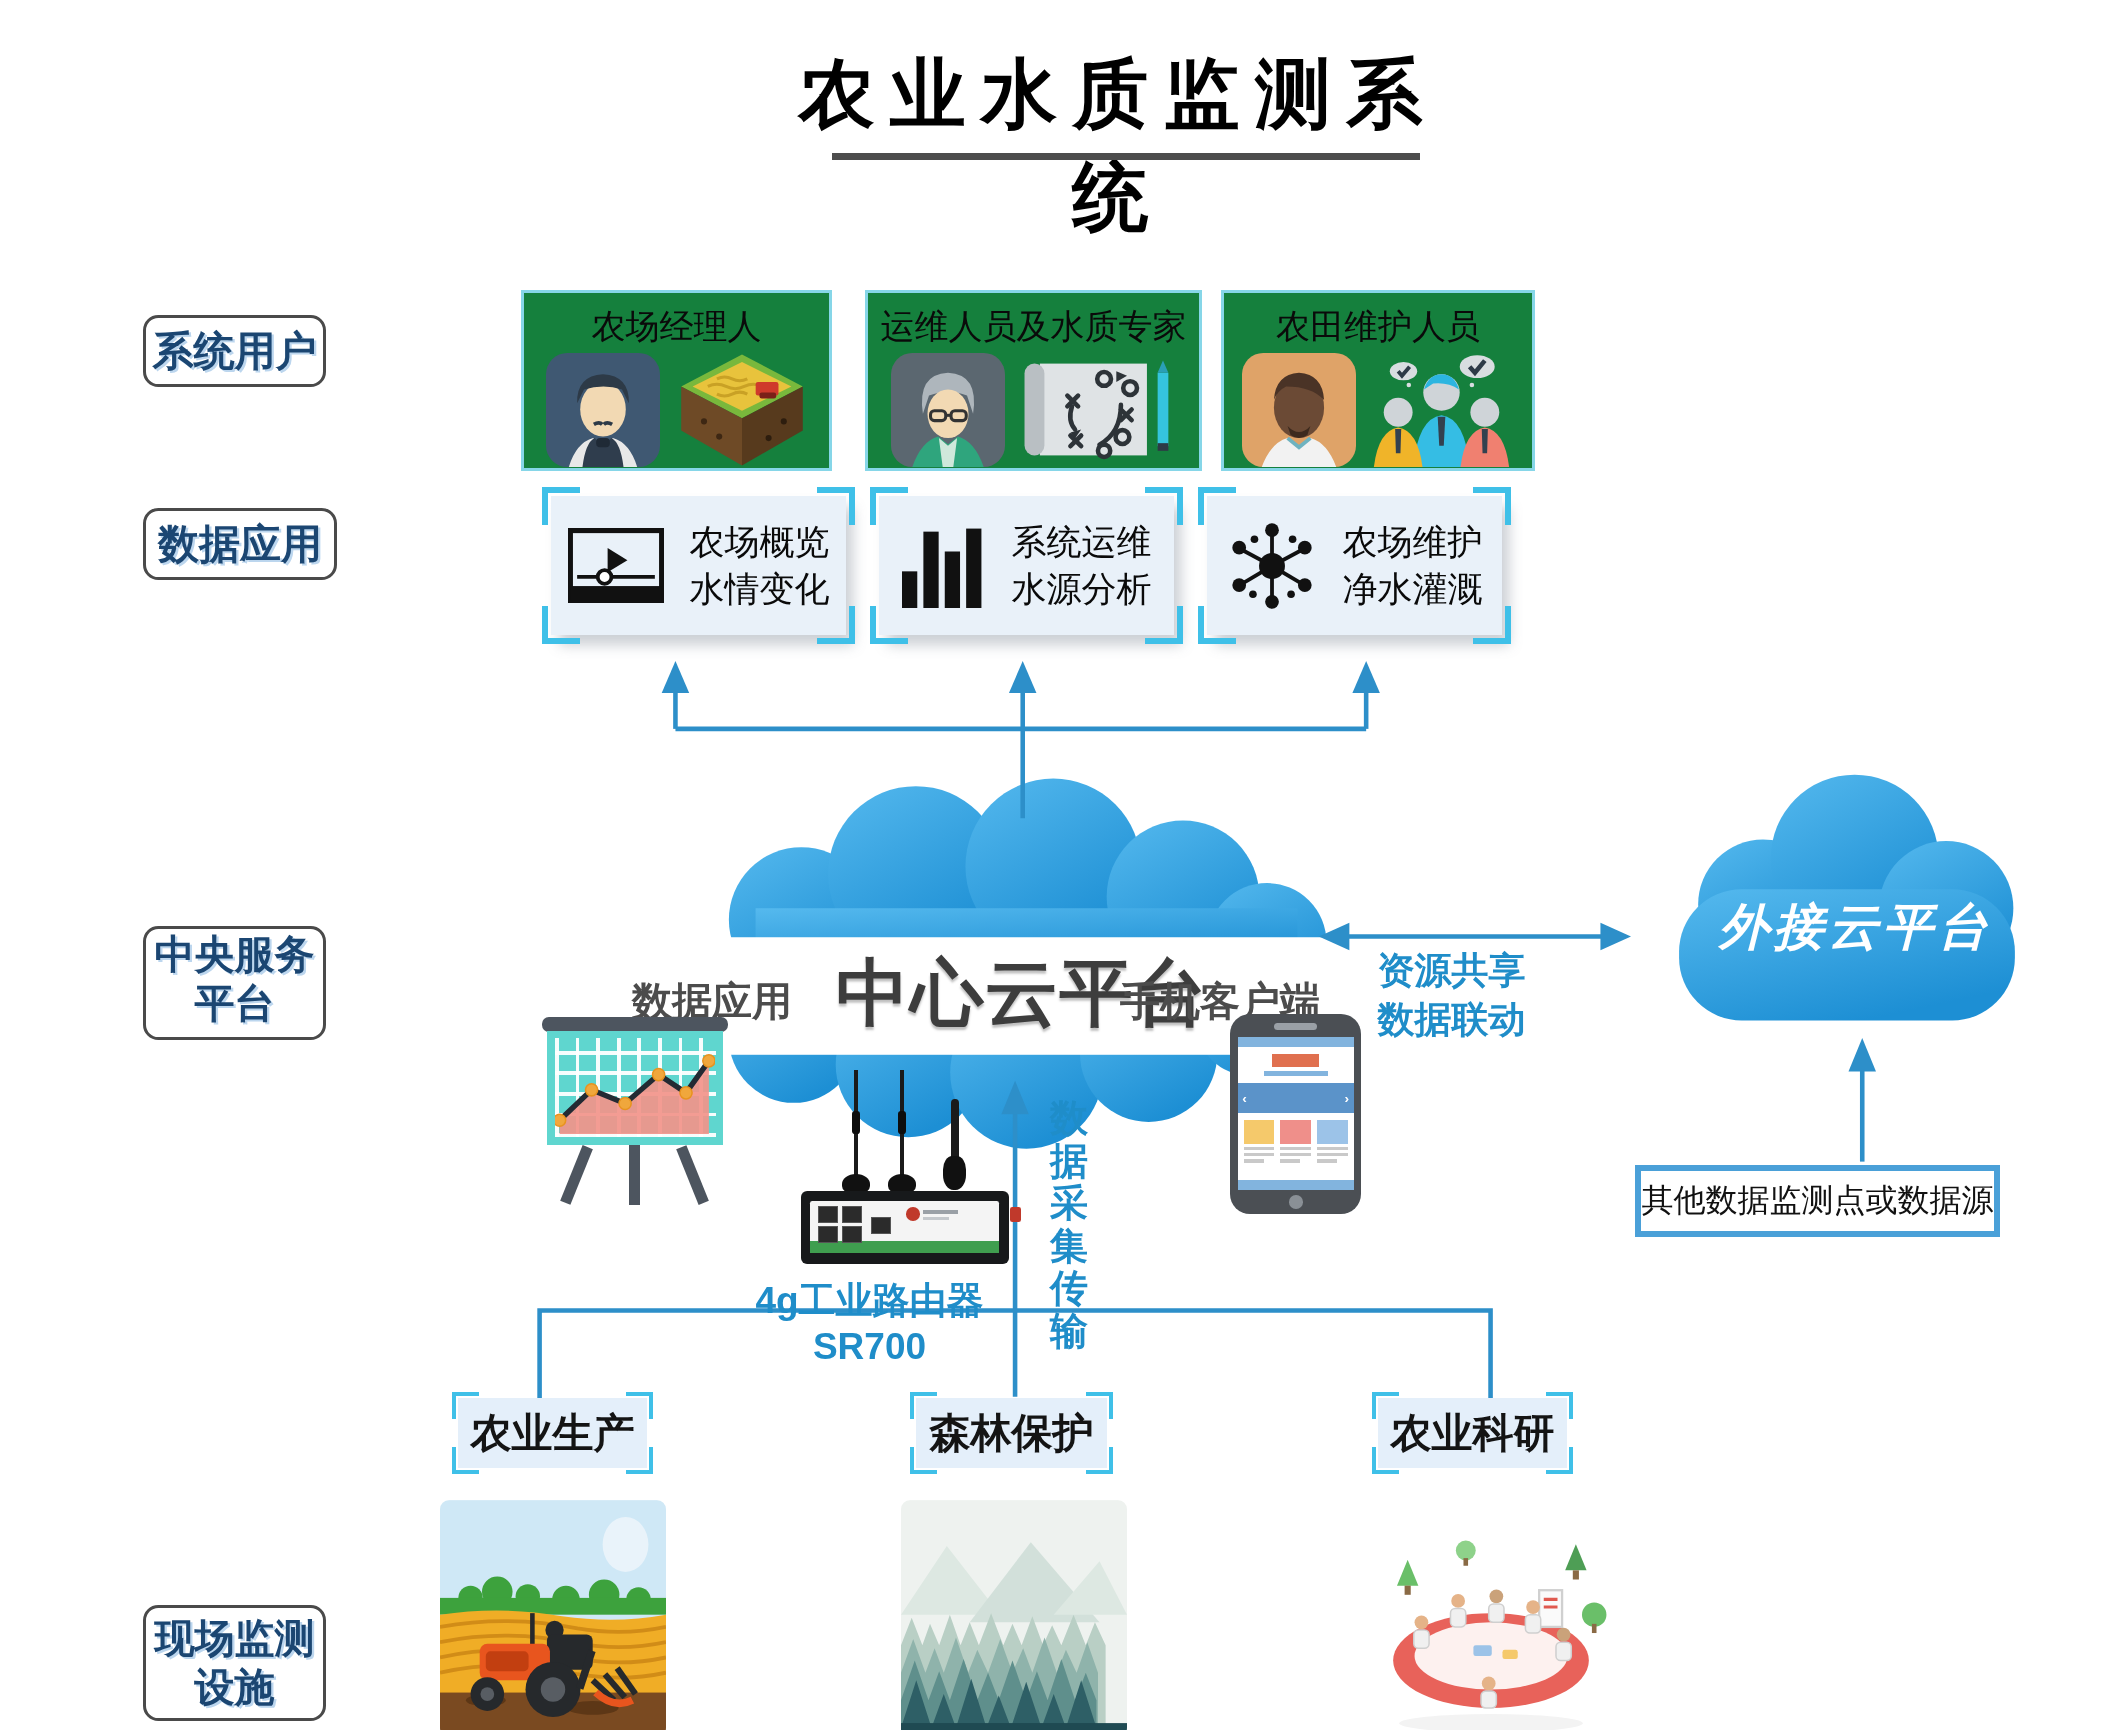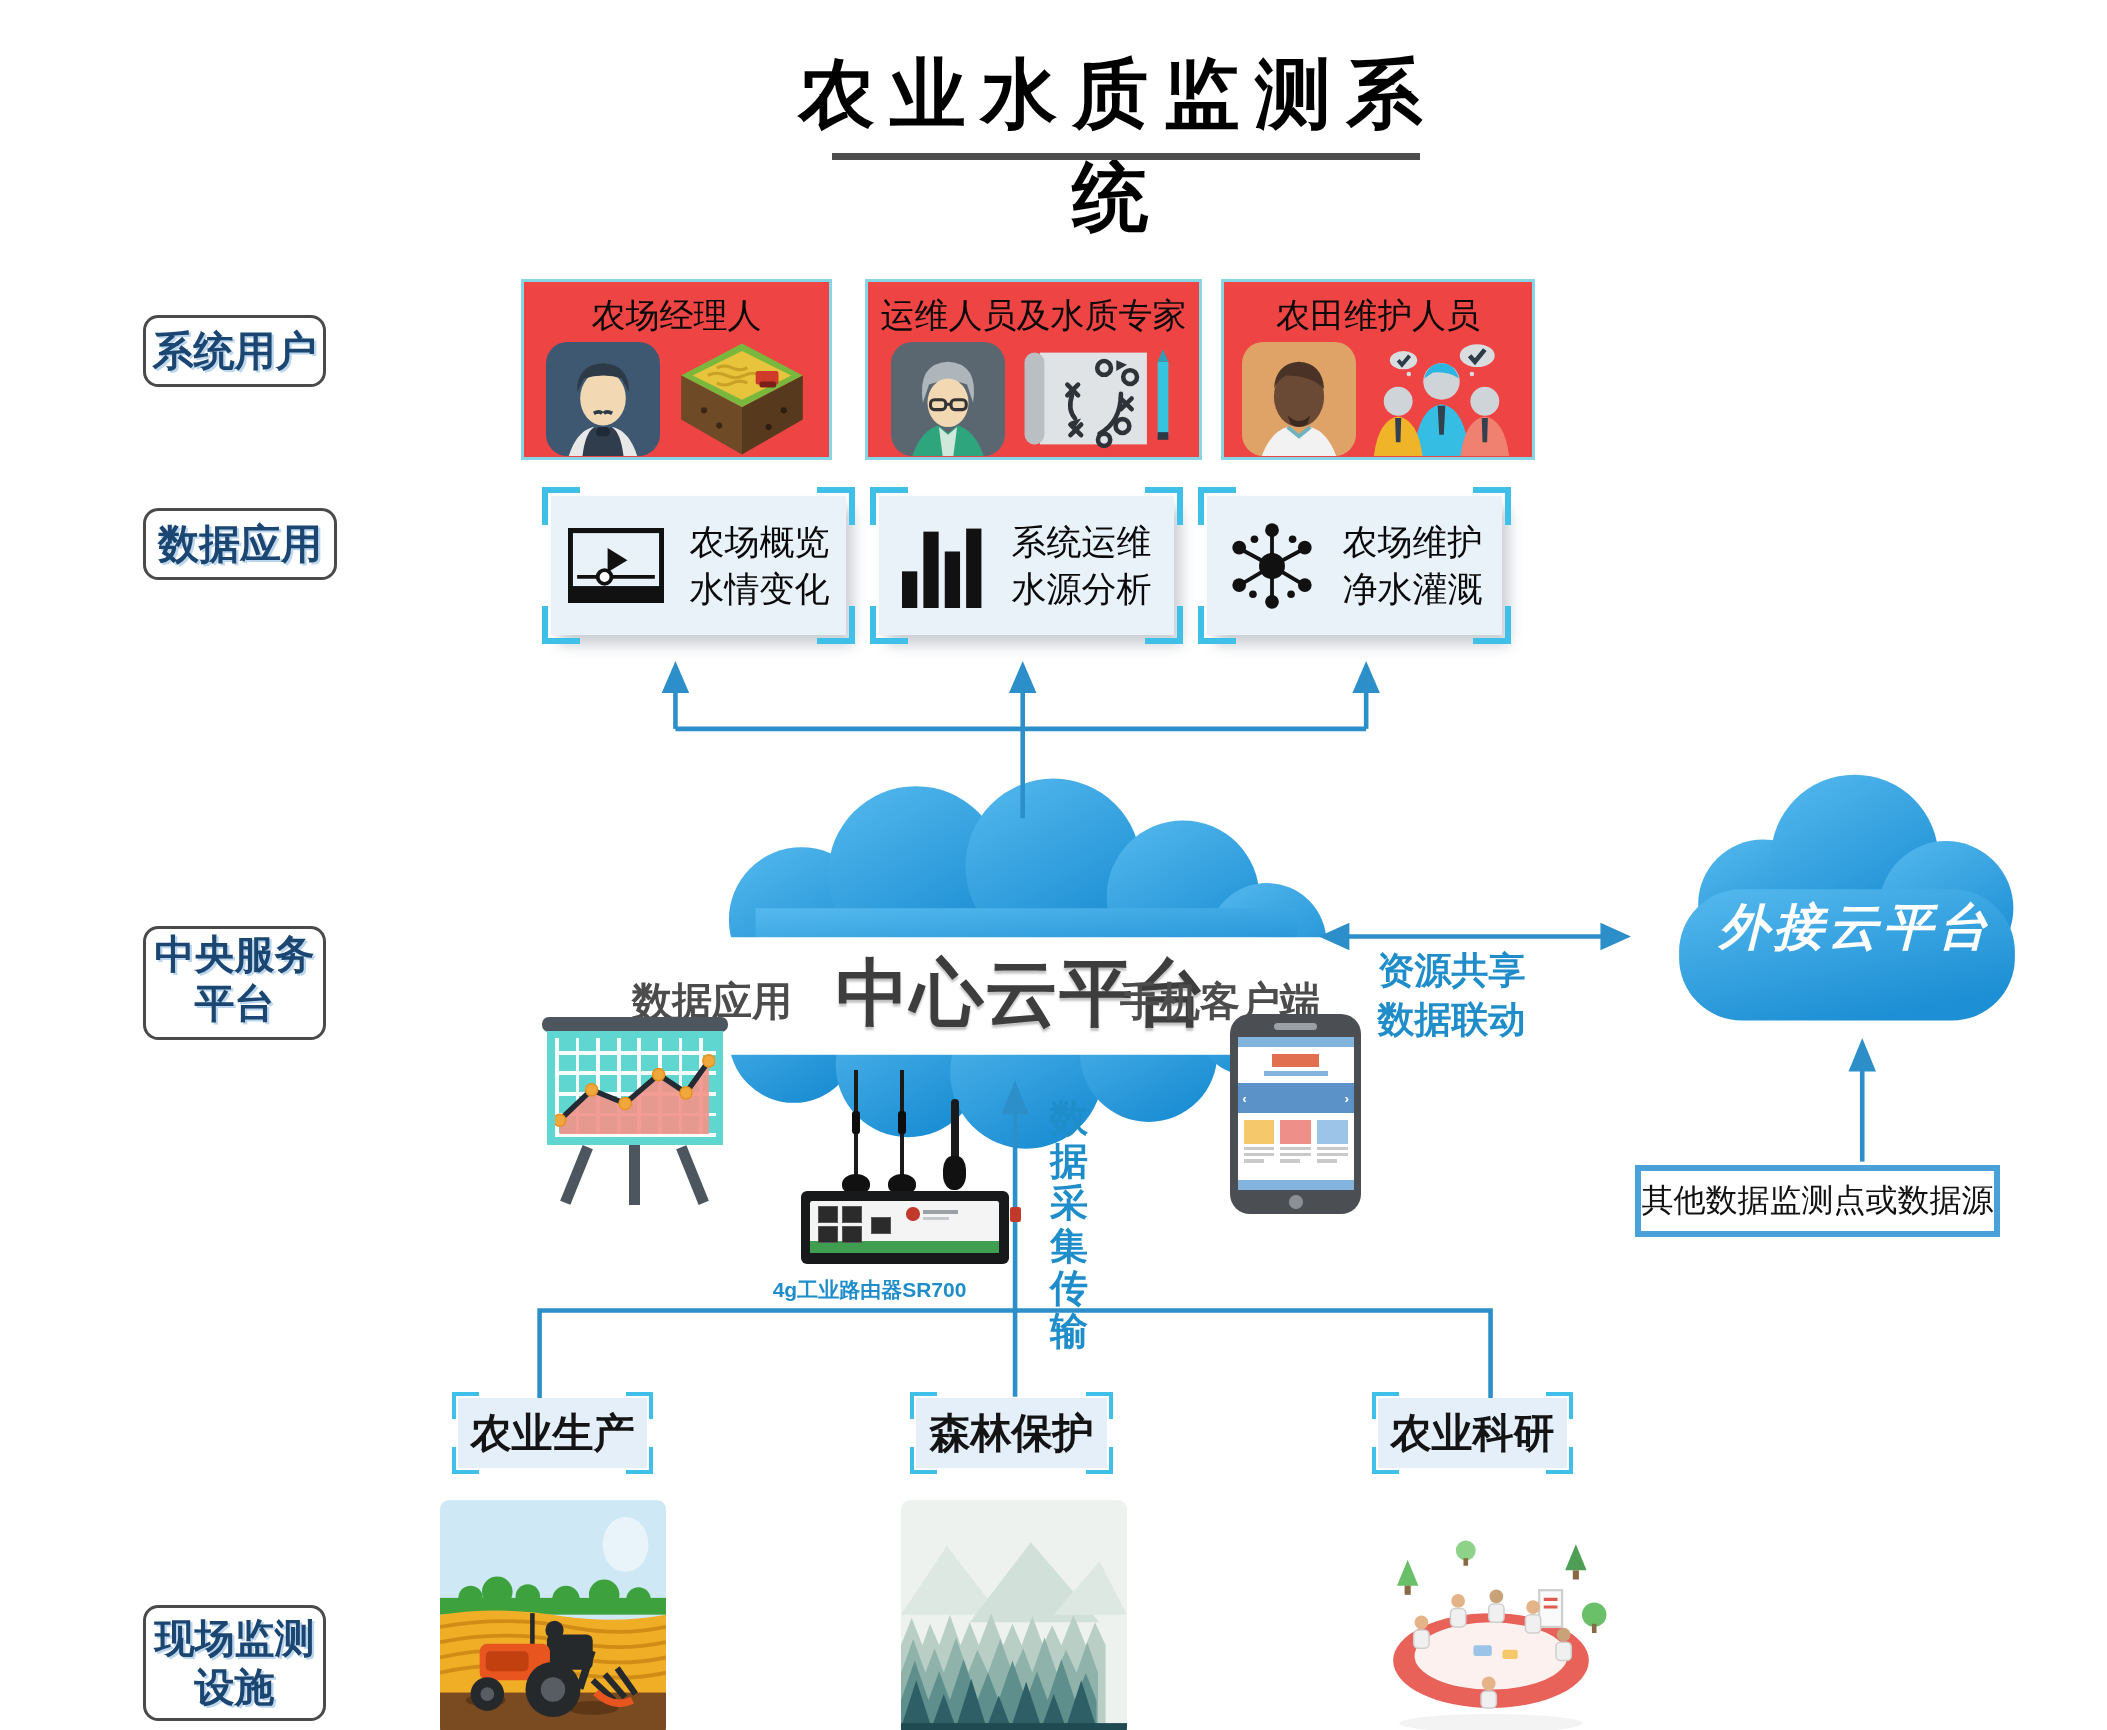--- a/index.html
+++ b/index.html
@@ -12,21 +12,21 @@
   .title{font-family:"Liberation Serif","DejaVu Serif",serif;font-weight:bold;font-size:76px;
          letter-spacing:15.3px;color:#000;text-align:center;}
   .title-underline{background:#4d4d4d;}
 
   
   .rlabel{background:#fff;border:3.8px solid #4a4a4a;border-radius:15.3px;color:#1b4672;font-weight:bold;
           font-size:41px;text-align:center;display:flex;flex-direction:column;justify-content:center;
           line-height:1.22;text-shadow:2.3px 2.3px 0 #bcd6ee;box-sizing:border-box;}
 
   
-  .ubox{background:#ef4444;border:3.1px solid #86d6e8;box-sizing:border-box;display:flex;flex-direction:column;}
+  .ubox{background:#15803d;border:3.1px solid #86d6e8;box-sizing:border-box;display:flex;flex-direction:column;margin-top:11px;}
   .utitle{font-size:34px;color:#0a0a0a;text-align:center;margin-top:10.7px;}
   .icon-row{display:flex;flex:1;justify-content:space-evenly;align-items:center;padding:3.1px 6.1px 7.6px;}
 
   
   .abox{background:#e9f1f9;box-shadow:7.6px 10.7px 12.2px rgba(110,120,135,.35);display:flex;align-items:center;
         justify-content:center;gap:26px;}
   .atext{font-size:35px;color:#0a0a0a;line-height:1.32;white-space:nowrap;}
   .corner{position:absolute;width:32px;height:32px;}
   .c-tl{left:-9.2px;top:-9.2px;border-left:6.1px solid #3fc0e8;border-top:6.1px solid #3fc0e8;}
   .c-tr{right:-9.2px;top:-9.2px;border-right:6.1px solid #3fc0e8;border-top:6.1px solid #3fc0e8;}
@@ -40,21 +40,21 @@
 
   
   .cloud-side{font-size:40px;font-weight:bold;color:#4c4c4c;white-space:nowrap;}
   .cloud-center{font-size:73px;font-weight:bold;color:#3d3d3d;white-space:nowrap;letter-spacing:1.5px;
                 text-shadow:0 3.1px 2.3px rgba(0,0,0,.25);}
   .extcloud-label{font-size:50px;font-weight:bold;color:#fff;letter-spacing:4.6px;white-space:nowrap;}
 
   .bluetxt{color:#1f8dc9;font-weight:bold;}
   .share-line{font-size:37px;text-align:center;width:183px;}
   .vtext{width:44px;font-size:38px;line-height:1.12;word-break:break-all;text-align:center;}
-  .router-label{font-size:21px;text-align:center;width:305px;}
+  .router-label{font-size:37px;text-align:center;width:305px;}
 
   
   .srcbox{background:#fff;border:6.1px solid #4aa0d8;box-sizing:border-box;display:flex;align-items:center;
           justify-content:center;font-size:32px;color:#111;white-space:nowrap;}
 
   
   .blabel{background:#e4effa;font-size:41px;font-weight:bold;color:#141414;display:flex;align-items:center;
           justify-content:center;white-space:nowrap;}
   .bimg{border-radius:9.2px;overflow:hidden;}
 

